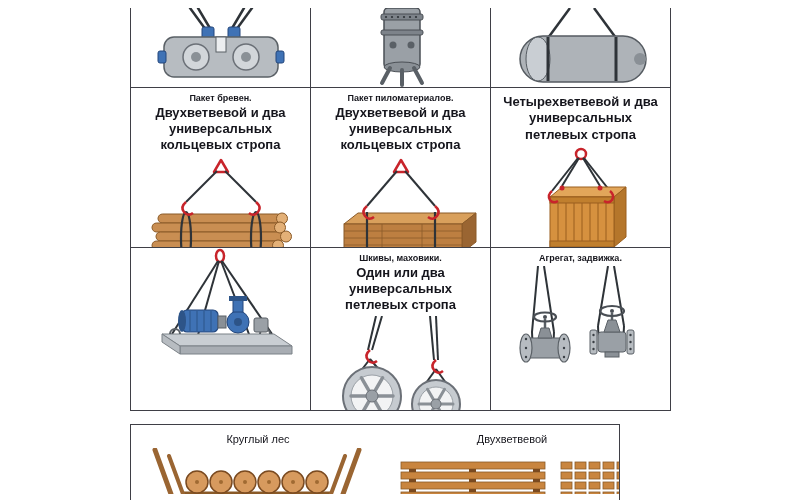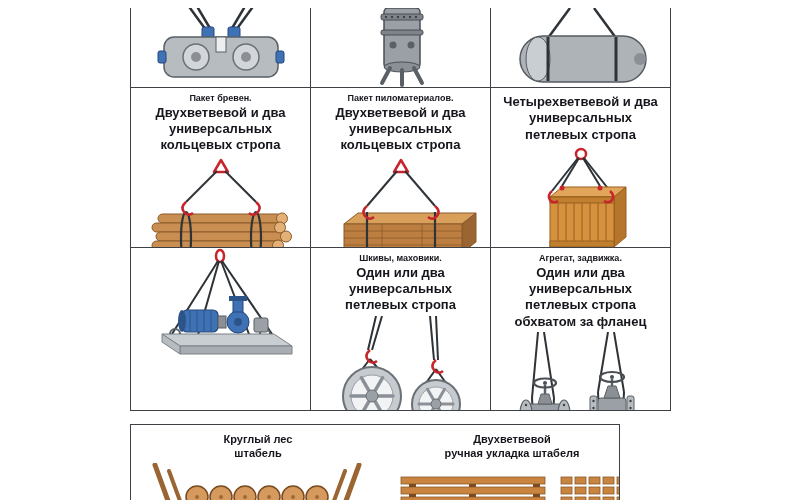--- a/index.html
+++ b/index.html
@@ -10,21 +10,21 @@
           grid-template-rows:80px 160px 163px; border-left:1px solid #3f3f46; }
   .cell { border-right:1px solid #3f3f46; border-bottom:1px solid #3f3f46;
           overflow:hidden; background:#fff; }
   .cap { text-align:center; padding:5px 8px 2px; color:#15151c; }
   .title { font-size:9px; font-weight:bold; line-height:1.2; }
   .desc  { font-size:13px; font-weight:bold; line-height:1.25; margin-top:1px; }
   .cell svg { display:block; margin:0 auto; }
   .bottom-box { margin-top:13px; border:1px solid #3f3f46; height:85px;
                 display:flex; overflow:hidden; background:#fff; }
   .half { flex:1; text-align:center; padding-top:7px; color:#15151c; }
-  .btitle { font-size:11px; font-weight:bold; line-height:1.3; }
+  .btitle { font-size:11px; font-weight:normal; line-height:1.3; }
   .half svg { display:block; margin:2px auto 0; }
 </style>
 </head>
 <body>
 
 <div class="poster">
   <div class="grid">
 
     <div class="cell">
       <svg width="178" height="79" viewBox="0 0 178 79">
@@ -236,21 +236,20 @@
         </g>
         <circle cx="124" cy="88" r="5" fill="#9aa0a6" stroke="#6b7077"></circle>
         <path d="M58 34 q-6 5 -2 10 q4 5 9 1" fill="none" stroke="#c8242b" stroke-width="2.5"></path>
         <path d="M124 44 q-6 5 -2 10 q4 5 9 1" fill="none" stroke="#c8242b" stroke-width="2.5"></path>
       </svg>
     </div>
 
     <div class="cell">
       <div class="cap">
         <div class="title">Агрегат, задвижка.</div>
-        <div class="desc">Один или два универсальных петлевых стропа обхватом за фланец</div>
       </div>
       <svg width="178" height="116" viewBox="0 0 178 116">
         <g stroke="#2e3338" stroke-width="2" fill="none">
           <line x1="46" y1="0" x2="40" y2="66"></line>
             <line x1="52" y1="0" x2="62" y2="66"></line>
           <path d="M40 66 C 40 96, 62 96, 62 66"></path>
           <line x1="116" y1="0" x2="106" y2="60"></line>
             <line x1="122" y1="0" x2="132" y2="60"></line>
           <path d="M106 60 C 106 92, 132 92, 132 60"></path>
         </g>
@@ -285,21 +284,20 @@
         <ellipse cx="120" cy="45" rx="12" ry="5" fill="none" stroke="#4a4f55" stroke-width="2.2"></ellipse>
         <circle cx="120" cy="45" r="2" fill="#4a4f55"></circle>
         <rect x="113" y="86" width="14" height="5" fill="#8a9096" stroke="#5a6066"></rect>
       </svg>
     </div>
   </div>
 
   <div class="bottom-box">
     <div class="half">
       <div class="btitle">Круглый лес</div>
-      <div class="btitle">штабель</div>
       <svg width="254" height="46" viewBox="0 0 254 46">
         <line x1="52" y1="45" x2="200" y2="45" stroke="#8a5a28" stroke-width="3"></line>
         <g stroke="#9a6532" stroke-linecap="round">
           <line x1="40" y1="46" x2="24" y2="2" stroke-width="5"></line>
           <line x1="52" y1="46" x2="38" y2="8" stroke-width="4"></line>
           <line x1="212" y1="46" x2="228" y2="2" stroke-width="5"></line>
           <line x1="200" y1="46" x2="214" y2="8" stroke-width="4"></line>
         </g>
         <g fill="#d79a5e" stroke="#7a4a20" stroke-width="1.5">
           <circle cx="66" cy="34" r="11"></circle>
@@ -314,21 +312,20 @@
             <circle cx="90" cy="34" r="2"></circle>
           <circle cx="114" cy="34" r="2"></circle>
             <circle cx="138" cy="34" r="2"></circle>
           <circle cx="162" cy="34" r="2"></circle>
             <circle cx="186" cy="34" r="2"></circle>
         </g>
       </svg>
     </div>
     <div class="half">
       <div class="btitle">Двухветвевой</div>
-      <div class="btitle">ручная укладка штабеля</div>
       <svg width="254" height="46" viewBox="0 0 254 46">
         <g fill="#c9853f" stroke="#8a5a28" stroke-width="0.8">
           <rect x="16" y="14" width="144" height="7"></rect>
           <rect x="16" y="24" width="144" height="7"></rect>
           <rect x="16" y="34" width="144" height="7"></rect>
           <rect x="16" y="44" width="144" height="7"></rect>
         </g>
         <g fill="#7a4a20">
           <rect x="24" y="21" width="7" height="3"></rect>
             <rect x="84" y="21" width="7" height="3"></rect>

